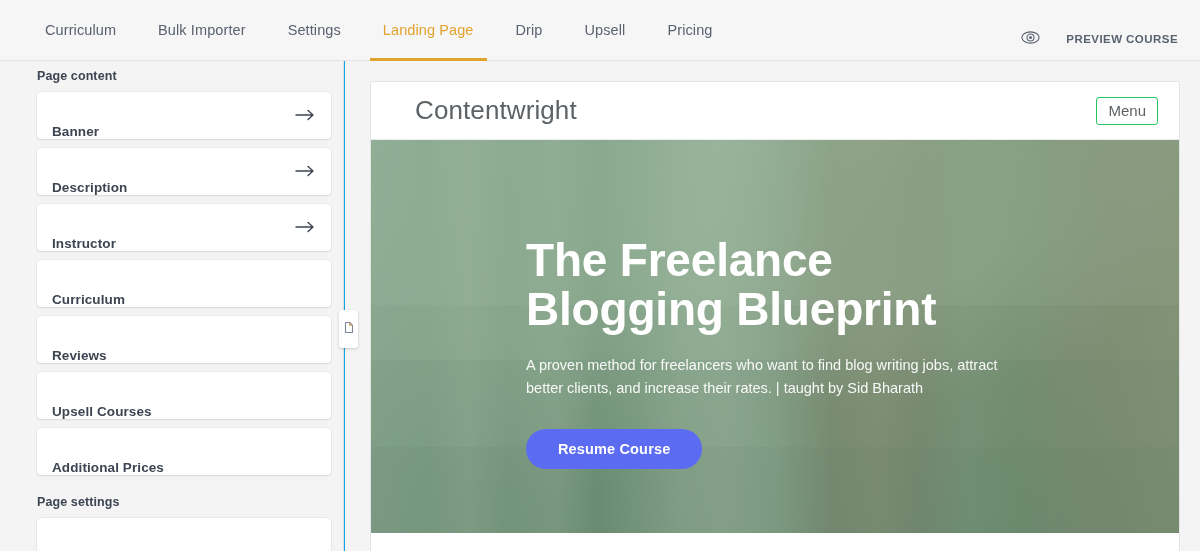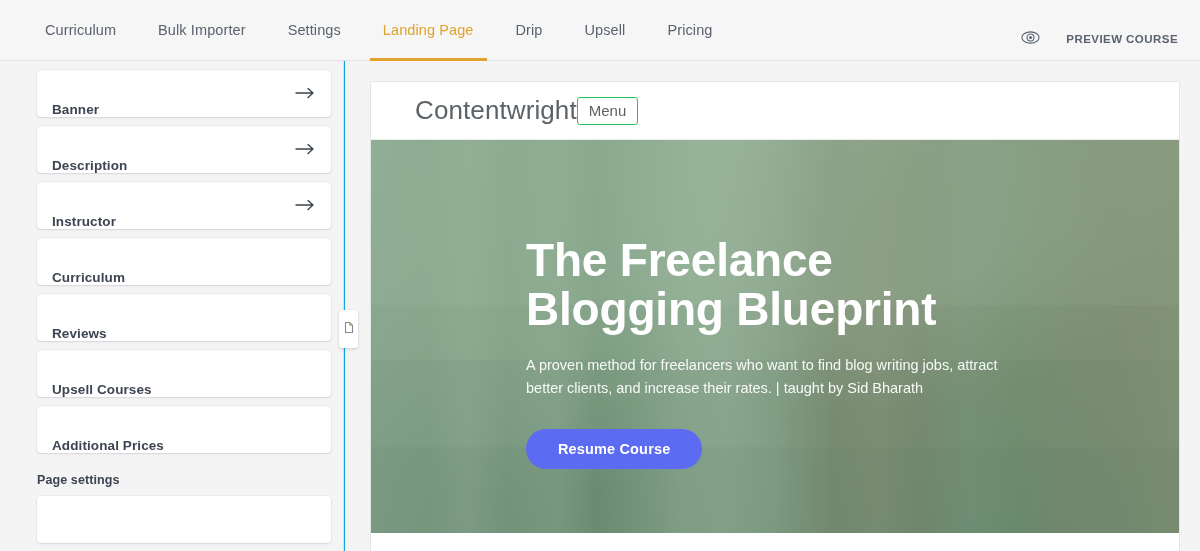--- a/index.html
+++ b/index.html
@@ -160,20 +160,21 @@
     border-radius: 2px;
     overflow: hidden;
   }
 
   .site-header {
     height: 58px;
     background: #ffffff;
     border-bottom: 1px solid #ececec;
     display: flex;
     align-items: center;
+    justify-content: space-between;
     padding: 0 21px 0 44px;
   }
   .site-logo {
     font-size: 26px;
     color: #5d6266;
     font-weight: normal;
     letter-spacing: .1px;
   }
   .menu-button {
     font-size: 15px;
@@ -283,20 +284,21 @@
           <ellipse cx="9.5" cy="6.5" rx="8.6" ry="5.6" fill="none" stroke="#5a6270" stroke-width="1.1"></ellipse>
           <circle cx="9.5" cy="6.5" r="3.5" fill="none" stroke="#5a6270" stroke-width="1.1"></circle>
           <circle cx="9.5" cy="6.5" r="1.5" fill="#5a6270"></circle>
         </svg>
       </span>
       <span class="preview-label">PREVIEW COURSE</span>
     </div>
   </div>
 
   <div class="sidebar">
+    <div class="side-section-title">Page content</div>
 
     <div class="side-card">
       <span class="side-card-label">Banner</span>
       <span class="arrow-icon">
         <svg width="20" height="12" viewBox="0 0 20 12">
             <path d="M1 6h16M13 1.5L18 6l-5 4.5" fill="none" stroke="#3d4452" stroke-width="1.4" stroke-linecap="round" stroke-linejoin="round"></path>
           </svg>
       </span>
     </div>
 

